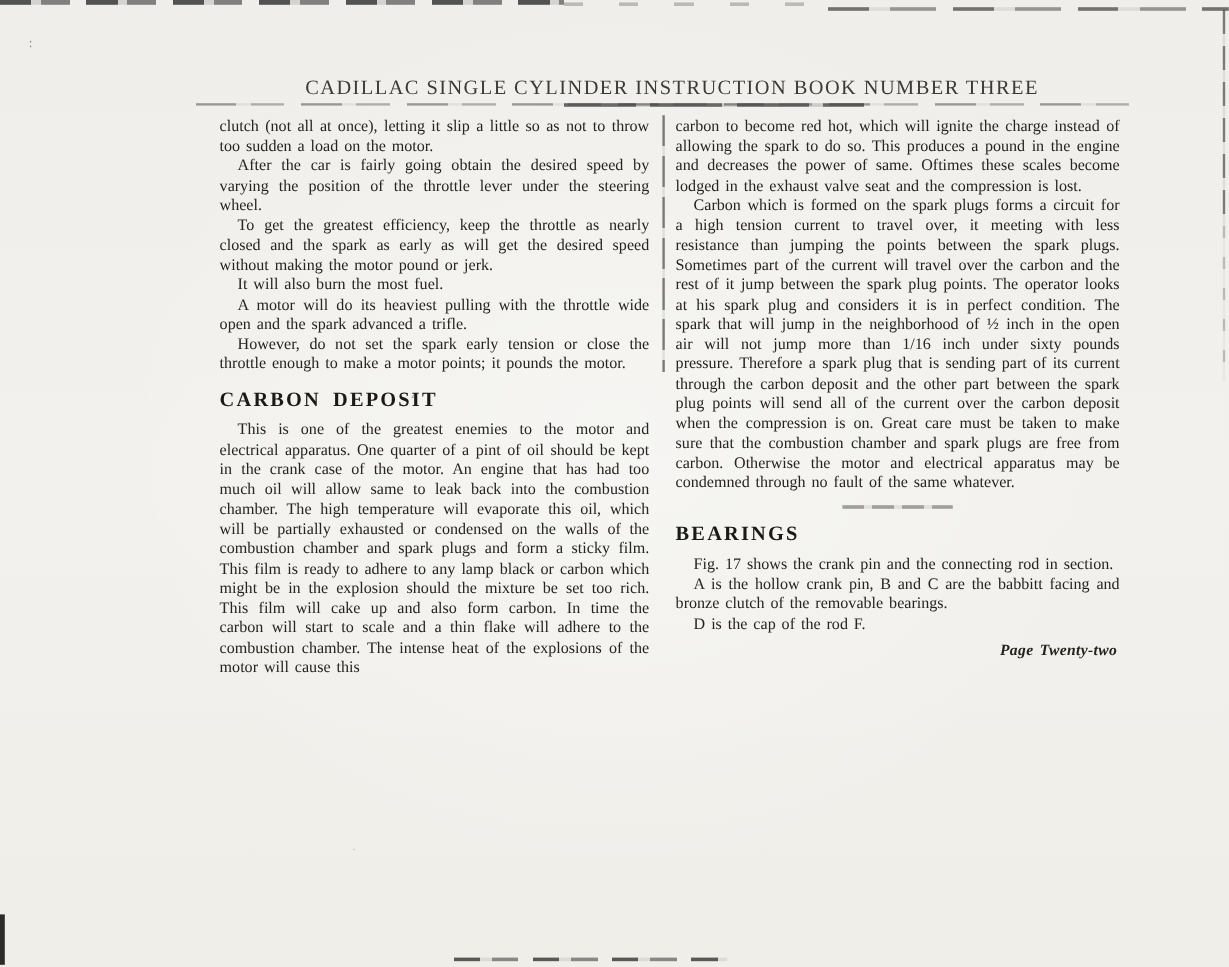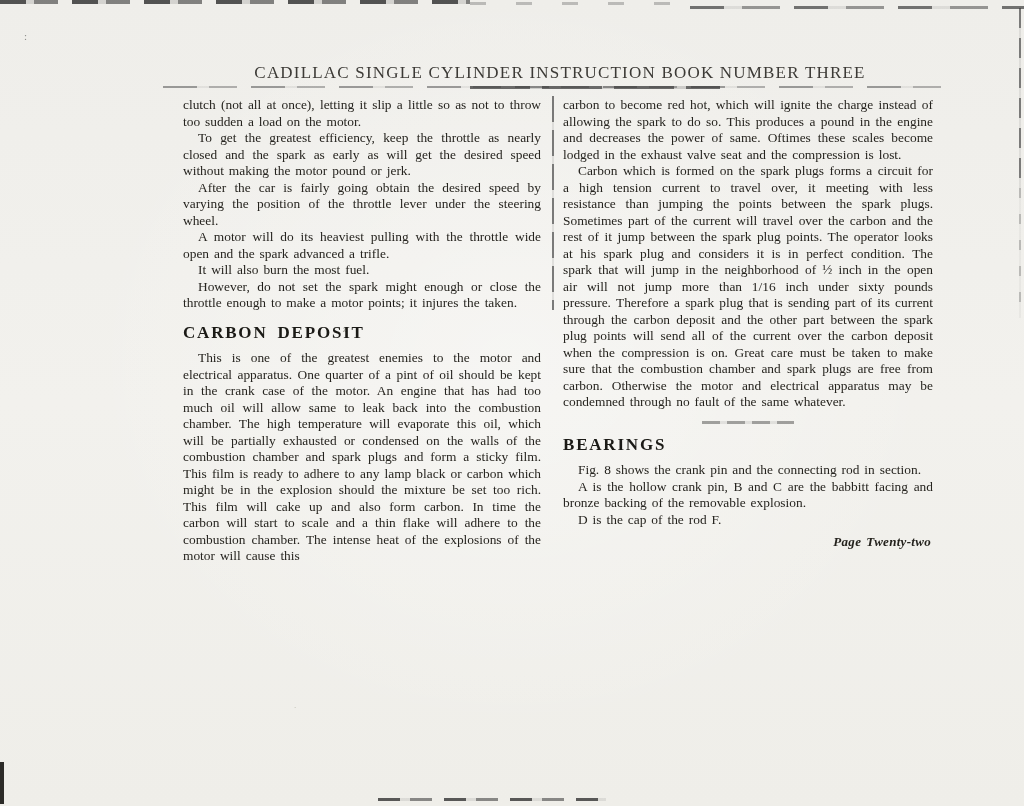--- a/index.html
+++ b/index.html
@@ -104,33 +104,33 @@
   <div class="speck-dot">.</div>
 
   <div class="header">CADILLAC SINGLE CYLINDER INSTRUCTION BOOK NUMBER THREE</div>
   <div class="header-rule"></div>
   <div class="header-rule-dark"></div>
 
   <div class="column-divider"></div>
 
   <div class="col left">
     <p class="noindent">clutch (not all at once), letting it slip a little so as not to throw too sudden a load on the motor.</p>
+    <p>After the car is fairly going obtain the desired speed by varying the position of the throttle lever under the steering wheel.</p>
     <p>To get the greatest efficiency, keep the throttle as nearly closed and the spark as early as will get the desired speed without making the motor pound or jerk.</p>
-    <p>After the car is fairly going obtain the desired speed by varying the position of the throttle lever under the steering wheel.</p>
+    <p>It will also burn the most fuel.</p>
     <p>A motor will do its heaviest pulling with the throttle wide open and the spark advanced a trifle.</p>
-    <p>It will also burn the most fuel.</p>
-    <p><span>However, </span><b>do not</b><span> set the spark might enough or </span><b>close</b><span> the throttle enough to make a motor </span><b>points</b><span>; it injures the taken.</span></p>
+    <p><span>However, </span><b>do not</b><span> set the spark early tension or </span><b>close</b><span> the throttle enough to make a motor </span><b>points</b><span>; it pounds the motor.</span></p>
     <h2 class="section-heading">CARBON DEPOSIT</h2>
     <p>This is one of the greatest enemies to the motor and electrical apparatus. One quarter of a pint of oil should be kept in the crank case of the motor. An engine that has had too much oil will allow same to leak back into the combustion chamber. The high temperature will evaporate this oil, which will be partially exhausted or condensed on the walls of the combustion chamber and spark plugs and form a sticky film. This film is ready to adhere to any lamp black or carbon which might be in the explosion should the mixture be set too rich. This film will cake up and also form carbon. In time the carbon will start to scale and a thin flake will adhere to the combustion chamber. The intense heat of the explosions of the motor will cause this</p>
   </div>
 
   <div class="col right">
     <p class="noindent">carbon to become red hot, which will ignite the charge instead of allowing the spark to do so. This produces a pound in the engine and decreases the power of same. Oftimes these scales become lodged in the exhaust valve seat and the compression is lost.</p>
     <p>Carbon which is formed on the spark plugs forms a circuit for a high tension current to travel over, it meeting with less resistance than jumping the points between the spark plugs. Sometimes part of the current will travel over the carbon and the rest of it jump between the spark plug points. The operator looks at his spark plug and considers it is in perfect condition. The spark that will jump in the neighborhood of ½ inch in the open air will not jump more than 1/16 inch under sixty pounds pressure. Therefore a spark plug that is sending part of its current through the carbon deposit and the other part between the spark plug points will send all of the current over the carbon deposit when the compression is on. Great care must be taken to make sure that the combustion chamber and spark plugs are free from carbon. Otherwise the motor and electrical apparatus may be condemned through no fault of the same whatever.</p>
     <div class="mini-rule"></div>
     <h2 class="section-heading">BEARINGS</h2>
-    <p>Fig. 8 shows the crank pin and the connecting rod in section.</p>
-    <p>A is the hollow crank pin, B and C are the babbitt facing and bronze backing of the removable explosion.</p>
+    <p>Fig. 17 shows the crank pin and the connecting rod in section.</p>
+    <p>A is the hollow crank pin, B and C are the babbitt facing and bronze clutch of the removable bearings.</p>
     <p>D is the cap of the rod F.</p>
     <div class="pagenum">Page Twenty-two</div>
   </div>
 
 </div>
 
 </body></html>

